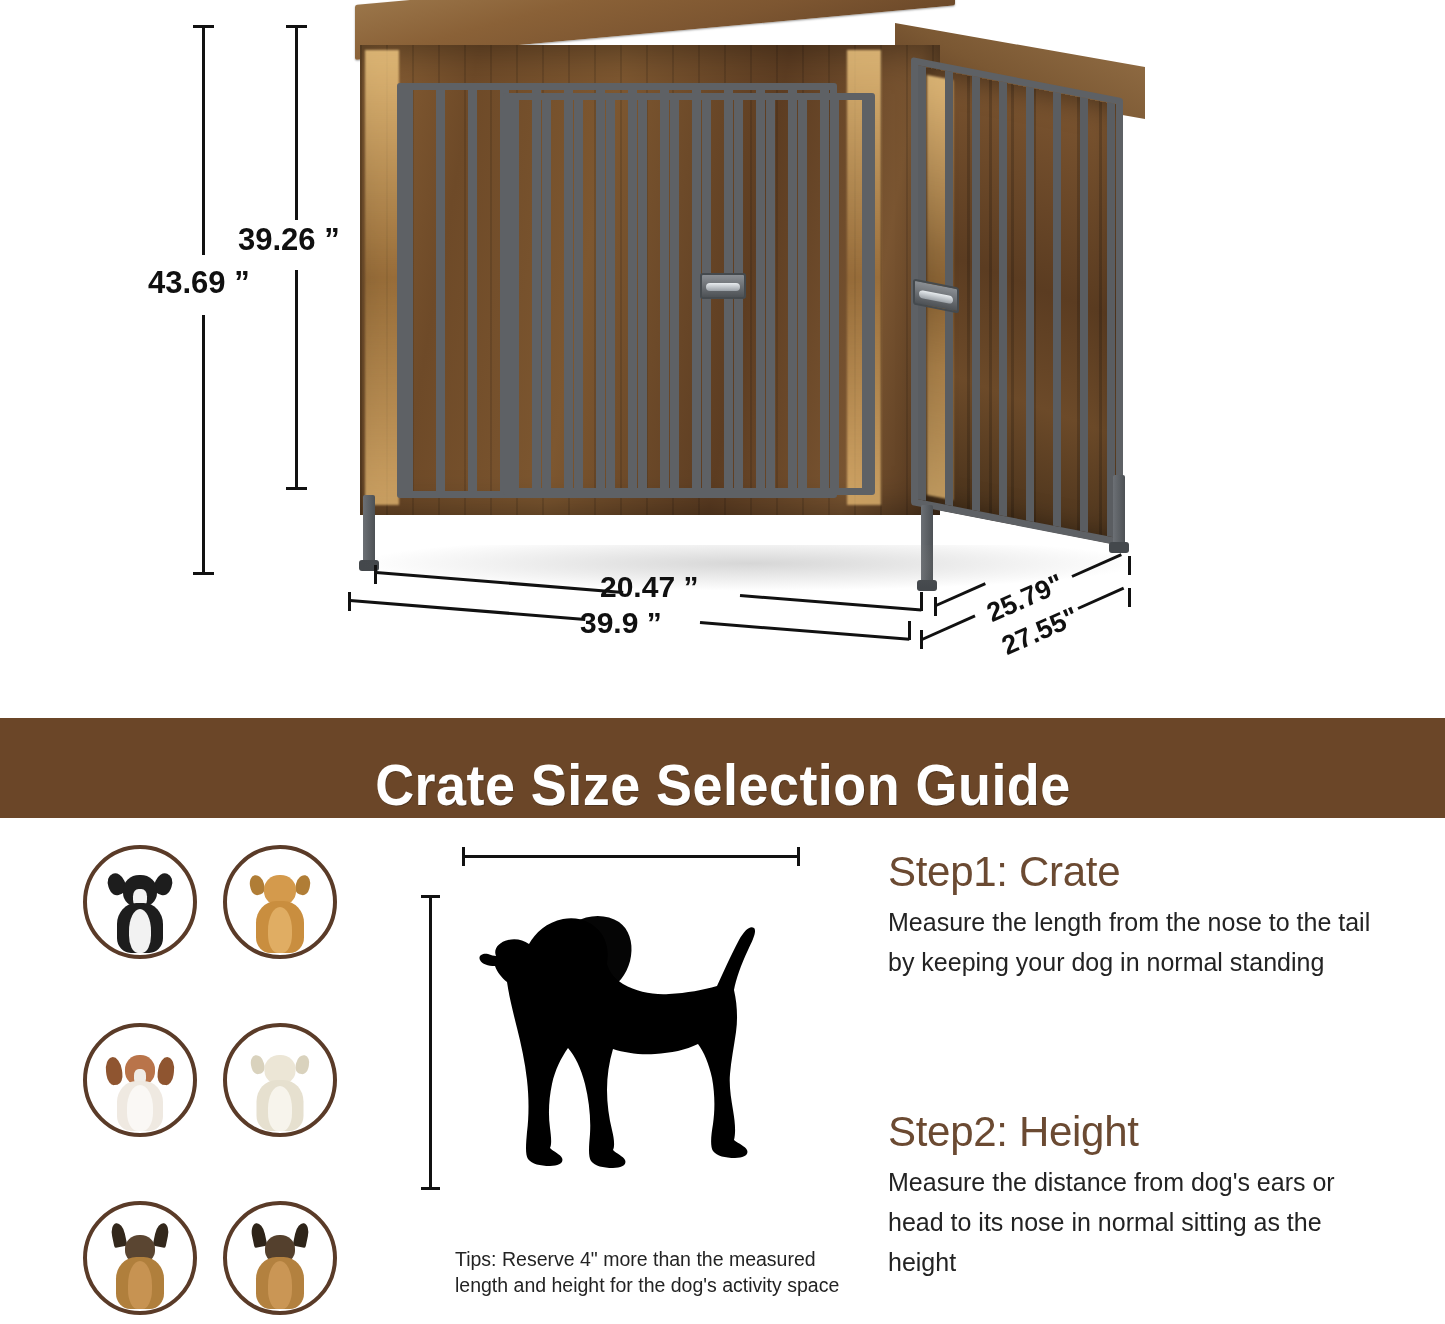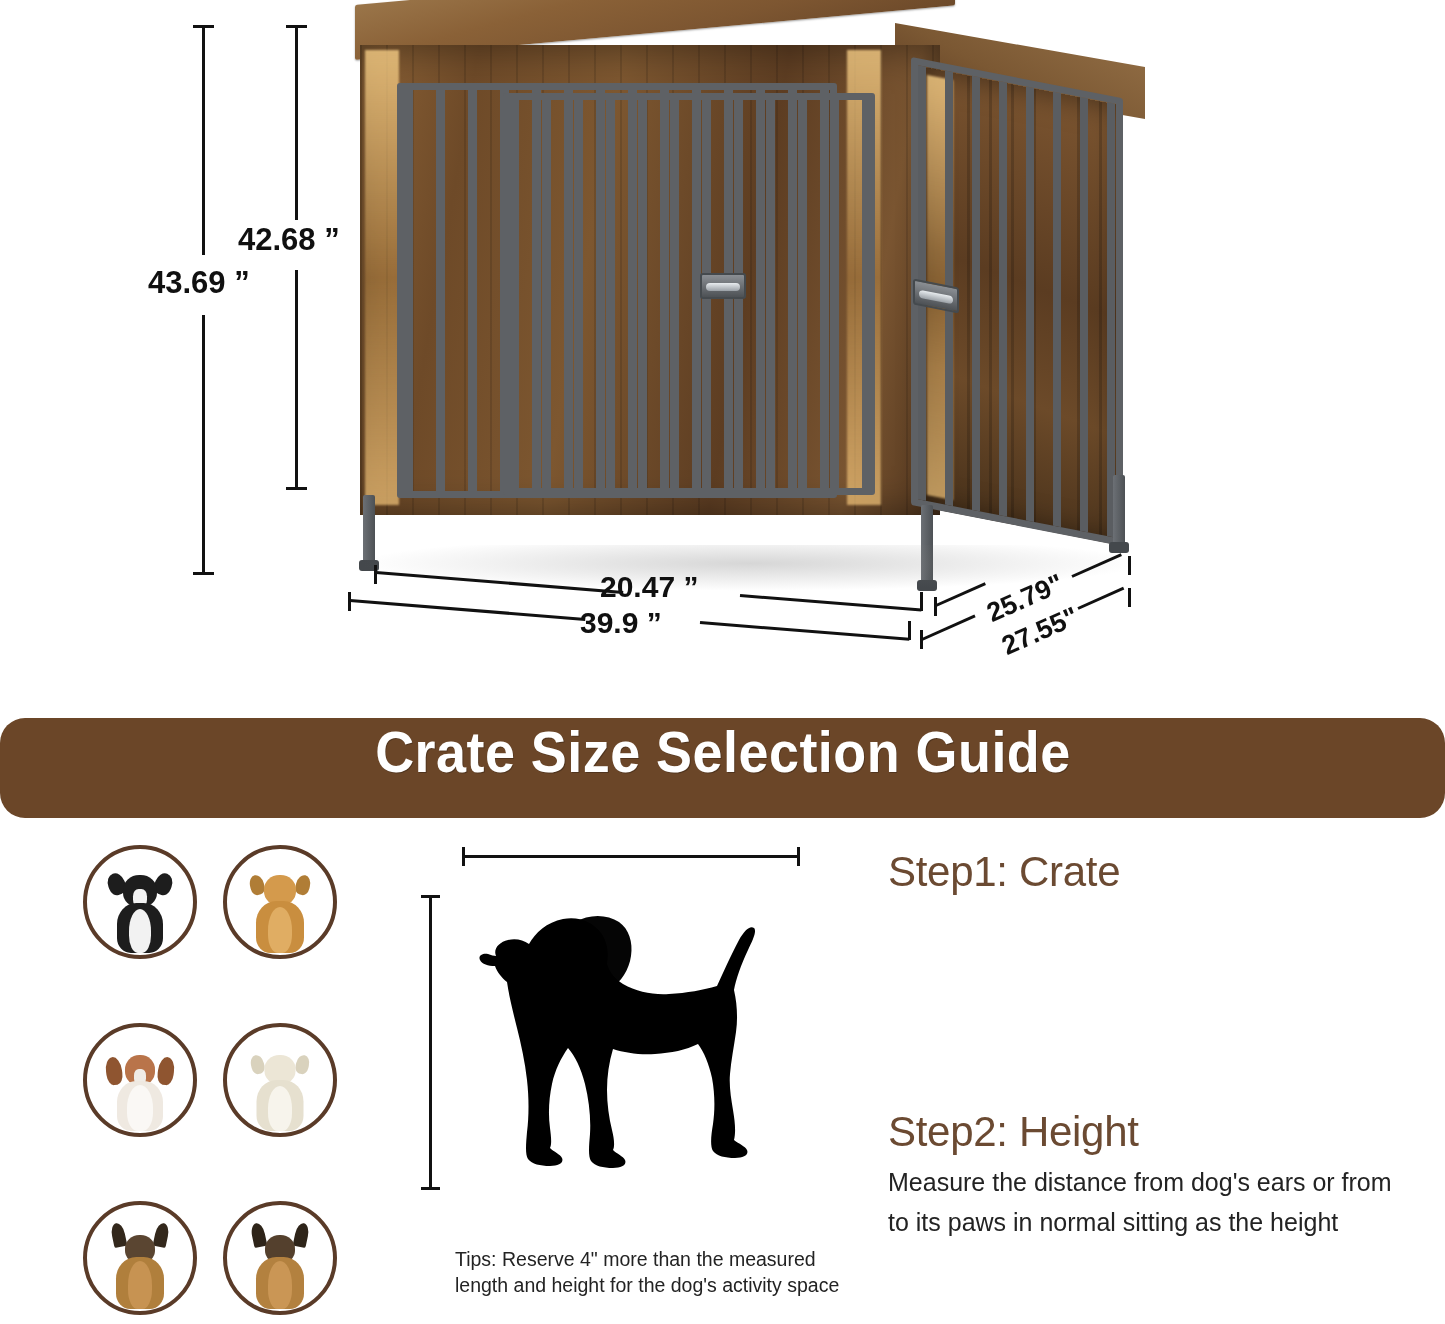--- a/index.html
+++ b/index.html
@@ -111,21 +111,21 @@
   }
 
   
   .pline{ position:absolute; height:3px; background:#111; transform-origin:left center; }
   .cap{ position:absolute; width:3px; height:19px; background:#111; }
 
   
   #banner{
     position:absolute; left:0; top:718px; width:1445px; height:100px;
     background:#6b4628;
-    display:flex; align-items:flex-start; justify-content:center;border-radius:25px;
+    display:flex; align-items:flex-end; justify-content:center;
   }
   #banner .title{
     color:#ffffff; font-size:58px; font-weight:bold;
     letter-spacing:.5px;
     font-family:"Liberation Sans", sans-serif;
     transform:scaleX(.93);
     text-shadow:1px 1px 0 rgba(0,0,0,.25);
   }
 
   
@@ -188,21 +188,21 @@
     <div style="position:absolute;left:-9px;bottom:0;width:21px;height:3px;background:#111;"></div>
   </div>
   <div class="dim-label" style="left:148px; top:265px; font-size:31px;">43.69 ”</div>
 
   <div class="vdim split" style="left:295px; top:25px; height:465px;">
     <div class="seg" style="top:0; height:195px;"></div>
     <div class="seg" style="top:245px; height:220px;"></div>
     <div style="position:absolute;left:-9px;top:0;width:21px;height:3px;background:#111;"></div>
     <div style="position:absolute;left:-9px;bottom:0;width:21px;height:3px;background:#111;"></div>
   </div>
-  <div class="dim-label" style="left:238px; top:222px; font-size:31px;">42.68 ”</div>
+  <div class="dim-label" style="left:238px; top:222px; font-size:31px;">39.26 ”</div>
 
   <div id="crate">
 
     <div class="crate-top"></div>
     <div class="crate-top2"></div>
 
     <div class="crate-front"></div>
     <div class="crate-side"></div>
 
     <div class="glow" style="left:30px;"></div>
@@ -411,20 +411,21 @@
         C174,92 166,104 156,110
         C148,100 142,88 140,76
         C138,62 141,51 120,44 Z" opacity="0.98"></path>
     </svg>
   </div>
 
   <div id="tips">Tips: Reserve 4" more than the measured length and height for the dog's activity space</div>
 
   <div class="step-block" style="top:30px;">
     <div class="step-title">Step1: Crate</div>
+    <div class="step-body">Measure the length from the nose to the tail by keeping your dog in normal standing</div>
   </div>
 
   <div class="step-block" style="top:290px;">
     <div class="step-title">Step2: Height</div>
-    <div class="step-body">Measure the distance from dog's ears or from to its paws in normal sitting as the height</div>
+    <div class="step-body">Measure the distance from dog's ears or head to its nose in normal sitting as the height</div>
   </div>
 
 </section>
 
 </body></html>

